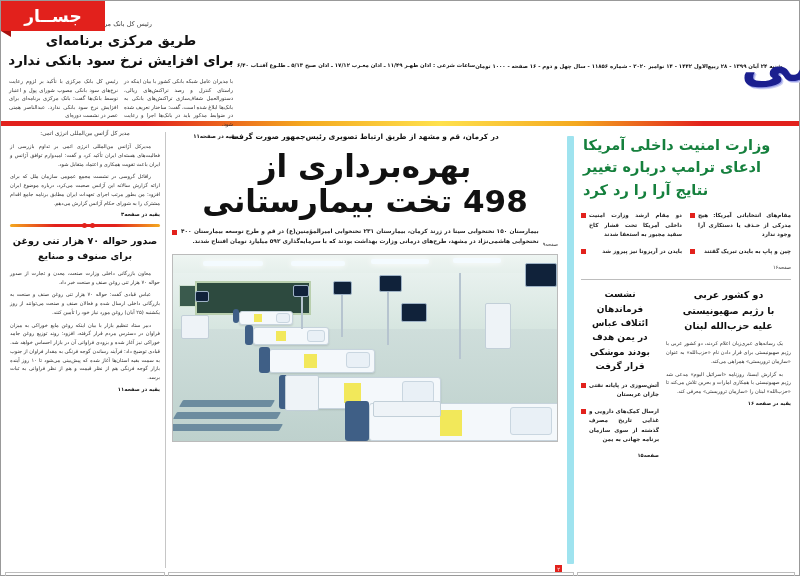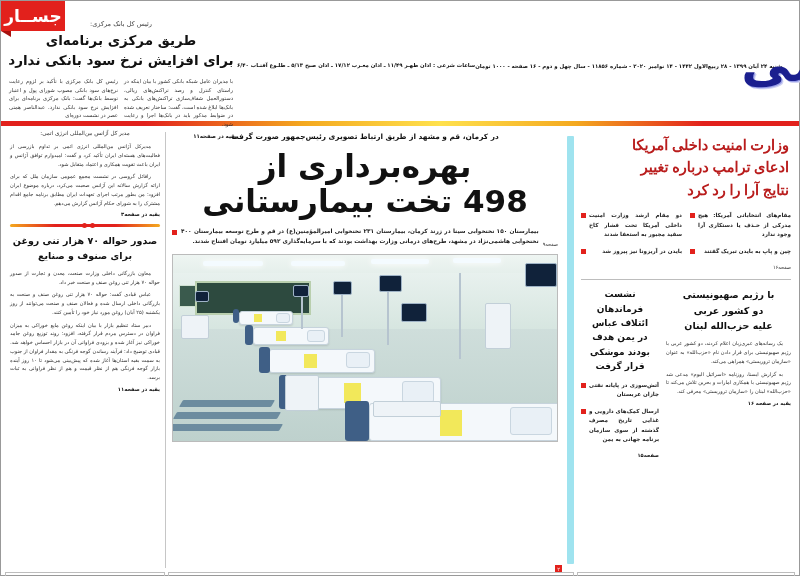--- a/index.html
+++ b/index.html
@@ -19,21 +19,21 @@
 
   
   .mh-right{width:232px;flex:0 0 232px;padding-top:16px;box-sizing:border-box;}
   .mh-kicker{font-size:6.5px;color:#444;text-align:center;margin-bottom:3px;letter-spacing:.2px;}
   .mh-head{font-size:13.5px;font-weight:bold;line-height:1.45;text-align:center;color:#111;}
   .mh-cols{display:flex;flex-direction:row-reverse;gap:6px;margin-top:7px;padding:0 4px;}
   .mh-col{flex:1;font-size:5.3px;line-height:1.62;text-align:justify;color:#333;}
   .mh-more{font-size:5.4px;font-weight:bold;color:#111;margin-top:4px;text-align:right;}
 
   
-  .corner-banner{position:absolute;top:0;left:0;width:64px;height:30px;background:#e2211c;
+  .corner-banner{position:absolute;top:0;left:0;width:104px;height:30px;background:#e2211c;
      color:#fff;display:flex;align-items:center;justify-content:center;
      font-size:17px;font-weight:bold;letter-spacing:-1px;}
   .corner-banner::after{content:"";position:absolute;bottom:-6px;left:0;
      border-left:10px solid transparent;border-right:0 solid transparent;
      border-top:6px solid #a8120f;}
 
   
   .mh-center{flex:1;display:flex;flex-direction:row;align-items:center;justify-content:flex-start;
              position:relative;padding-top:2px;}
   .logo-wrap{position:relative;height:82px;width:330px;display:flex;align-items:center;justify-content:center;}
@@ -92,21 +92,21 @@
   .more-r{font-size:5.2px;font-weight:bold;text-align:right;color:#111;margin-top:2px;}
 
   .dotrule{height:3px;margin:7px 0;position:relative;
      background:linear-gradient(90deg,#f4a91f 0%,#e2211c 30%,#e2211c 70%,#f4a91f 100%);border-radius:2px;}
   .dotrule .d{position:absolute;top:-1px;width:5px;height:5px;border-radius:50%;background:#e2211c;}
   .dotrule .d1{left:48%;} .dotrule .d2{left:53%;}
 
   .head-r2{font-size:9.5px;font-weight:bold;line-height:1.5;text-align:center;color:#111;}
 
   
-  .head-l{font-size:14.5px;font-weight:bold;line-height:1.55;text-align:right;color:#b91c1c;padding:4px 2px 0 2px;font-family:Liberation Serif, serif;}
+  .head-l{font-size:14.5px;font-weight:bold;line-height:1.55;text-align:left;color:#15803d;padding:4px 2px 0 2px;}
   .bullets{display:flex;flex-direction:row-reverse;gap:8px;margin-top:10px;}
   .bul-col{flex:1;}
   .bul{display:flex;flex-direction:row-reverse;gap:3px;margin-bottom:8px;align-items:flex-start;}
   .bul .sq{width:5px;height:5px;background:#e2211c;flex:0 0 5px;margin-top:2px;}
   .bul .tx{font-size:5.6px;line-height:1.65;font-weight:bold;color:#1d1d1d;text-align:justify;flex:1;}
   .pagenum{font-size:5px;color:#333;margin-top:2px;text-align:right;}
 
   .hrule{height:1px;background:#bdbdbd;margin:9px 0 7px 0;}
 
   .two-l{display:flex;flex-direction:row-reverse;gap:7px;}
@@ -370,22 +370,22 @@
             <div class="bul">
               <span class="sq"></span>
               <span class="tx">ارسال کمک‌های دارویی و غذایی تاریخ مصرف گذشته از سوی سازمان برنامه جهانی به یمن</span>
             </div>
           </div>
           <div class="sub-more">صفحه۱۵</div>
         </div>
 
         <div class="cell">
           <div class="sub-head tall">
+            <div>دو کشور عربی</div>
             <div>با رژیم صهیونیستی</div>
-            <div>دو کشور عربی</div>
             <div>علیه حزب‌الله لبنان</div>
           </div>
           <div class="sub-body">
             <p>یک رسانه‌های عبری‌زبان اعلام کردند، دو کشور عربی با رژیم صهیونیستی برای قرار دادن نام «حزب‌الله» به عنوان «سازمان تروریستی» همراهی می‌کند.</p>
             <p>به گزارش ایسنا، روزنامه «اسرائیل الیوم» مدعی شد رژیم صهیونیستی با همکاری امارات و بحرین تلاش می‌کند تا «حزب‌الله» لبنان را «سازمان تروریستی» معرفی کند.</p>
           </div>
           <div class="sub-more">بقیه در صفحه ۱۶</div>
         </div>
       </div>
     </div>

